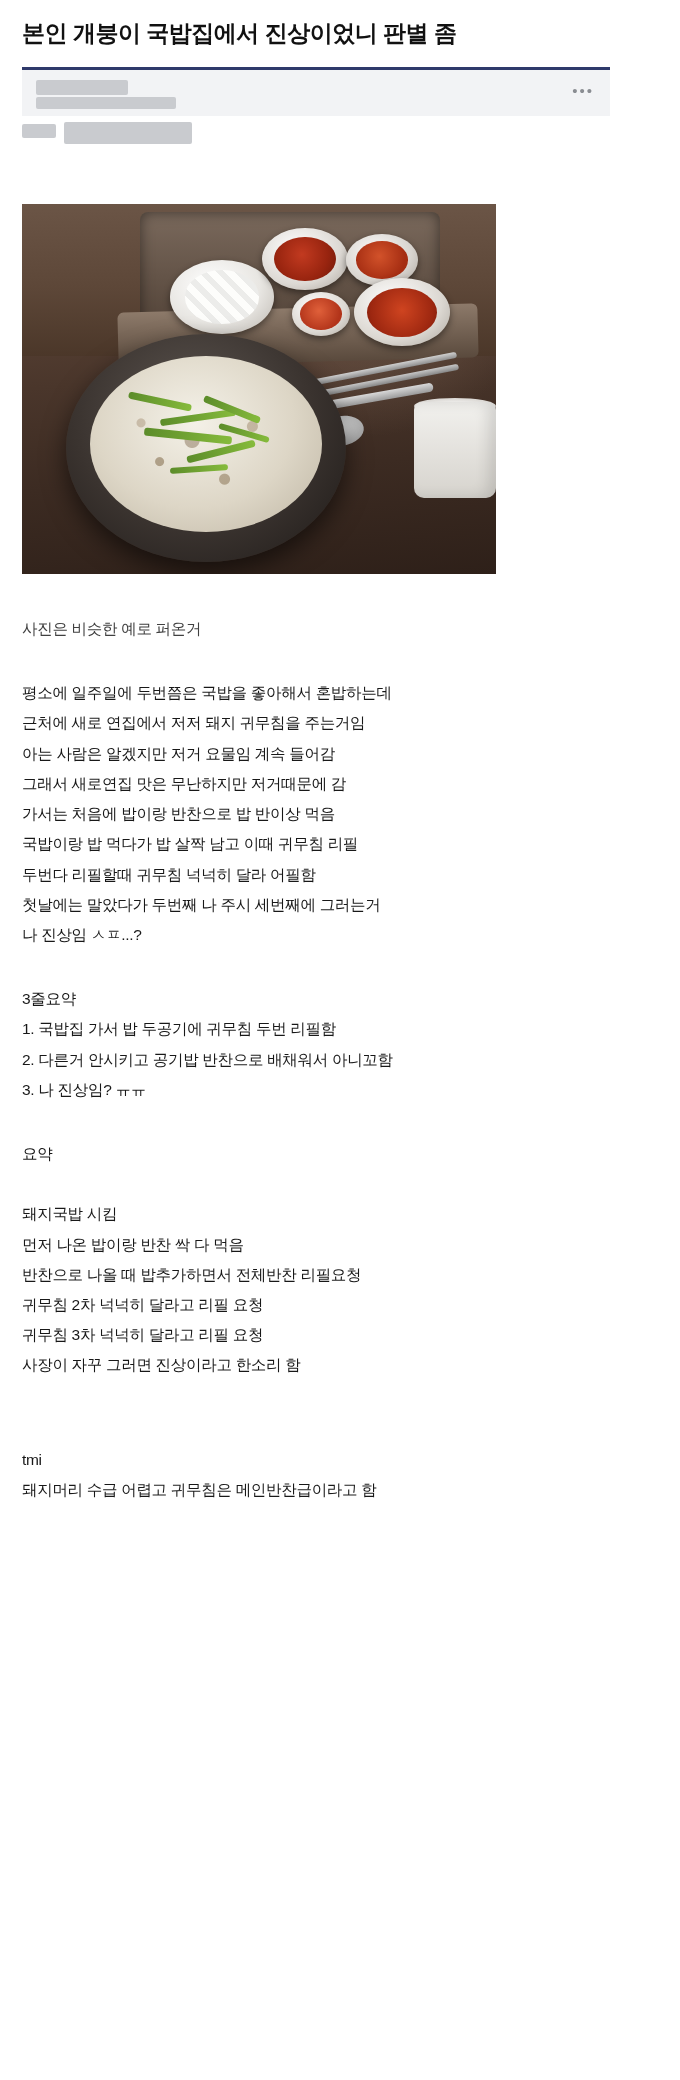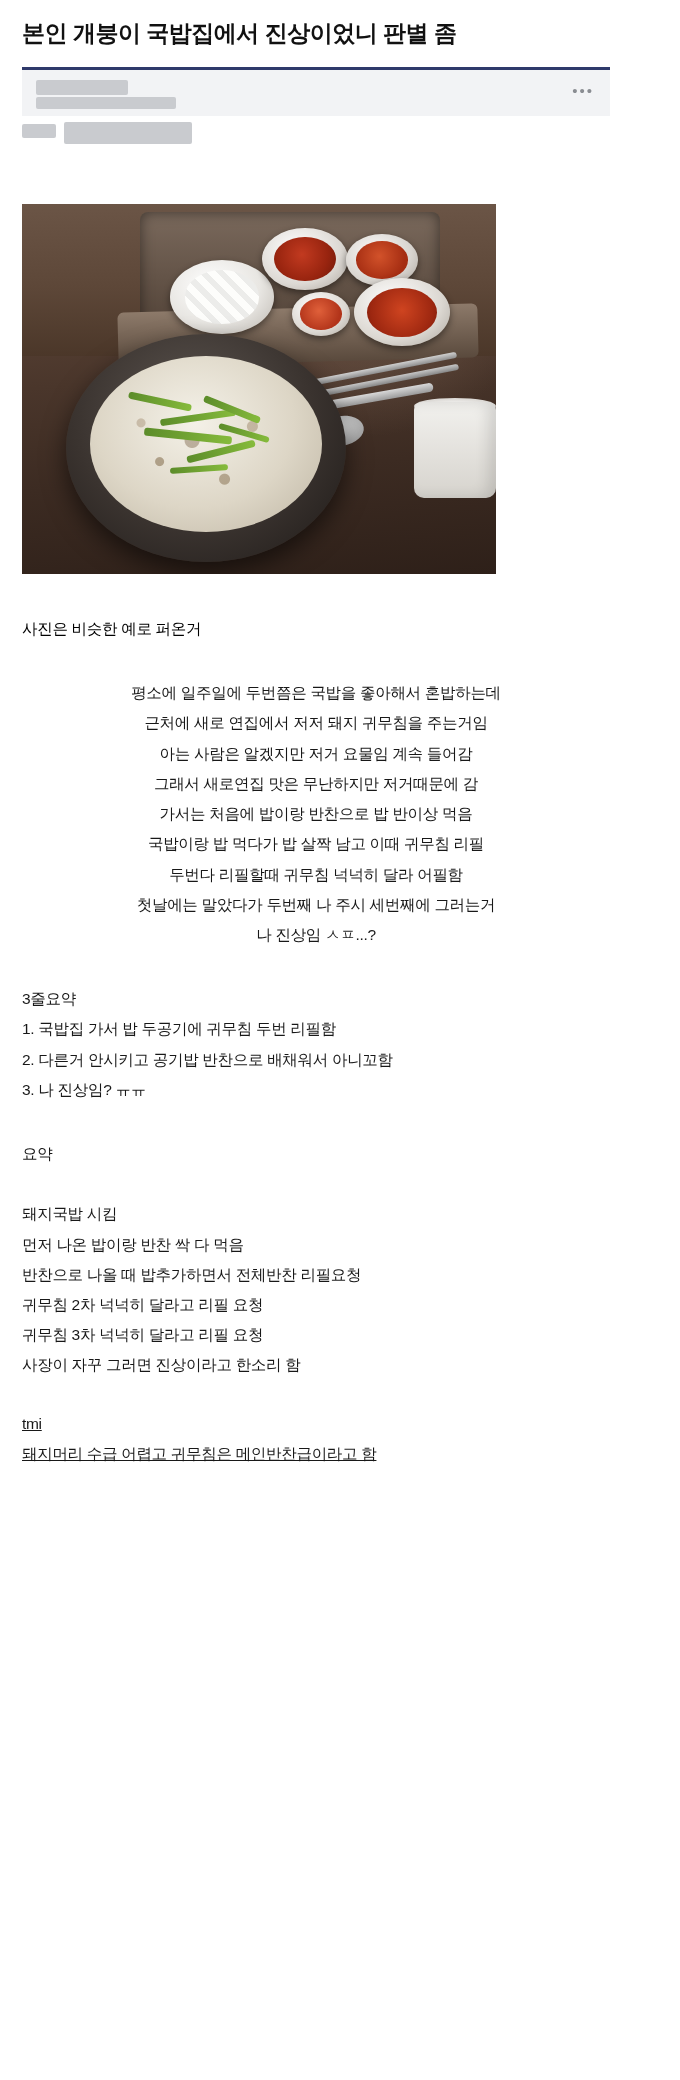--- a/index.html
+++ b/index.html
@@ -250,28 +250,28 @@
   .body {
     margin: 0 22px;
     font-size: 15.5px;
     line-height: 1.95;
     color: #181818;
     letter-spacing: -0.3px;
   }
   .caption {
     margin-top: 40px;
     font-size: 15.5px;
-    color: #000000;
-  }
-  .para { margin-top: 34px; text-align: center; }
+    color: #404040;
+  }
+  .para { margin-top: 34px; }
   .para p { margin: 0; }
   .block { margin-top: 34px; }
   .block p { margin: 0; }
   .summary-head { margin: 0; }
-  .tmi { margin-top: 28px; text-decoration: underline; }
+  .tmi { margin-top: 64px; }
 </style>
 </head>
 <body>
 
 <div class="page">
 
   <div class="title-bar">
     <div class="post-title">본인 개붕이 국밥집에서 진상이었니 판별 좀</div>
   </div>
   <div class="title-rule"></div>

